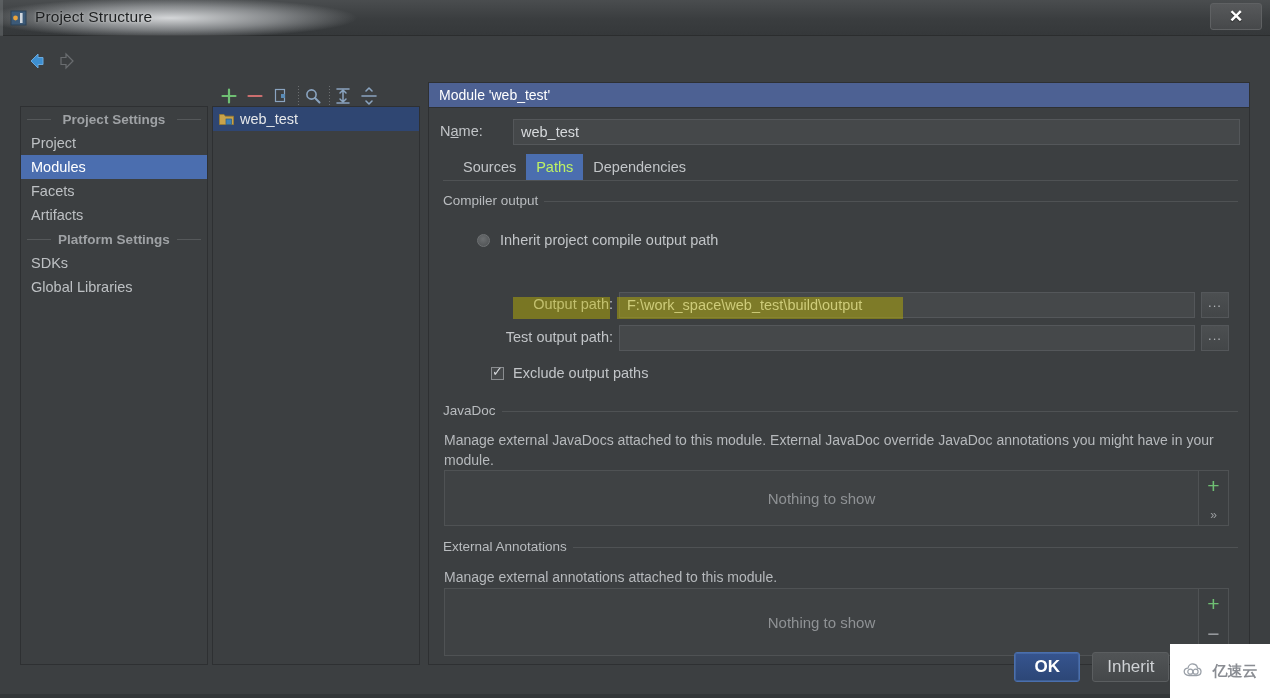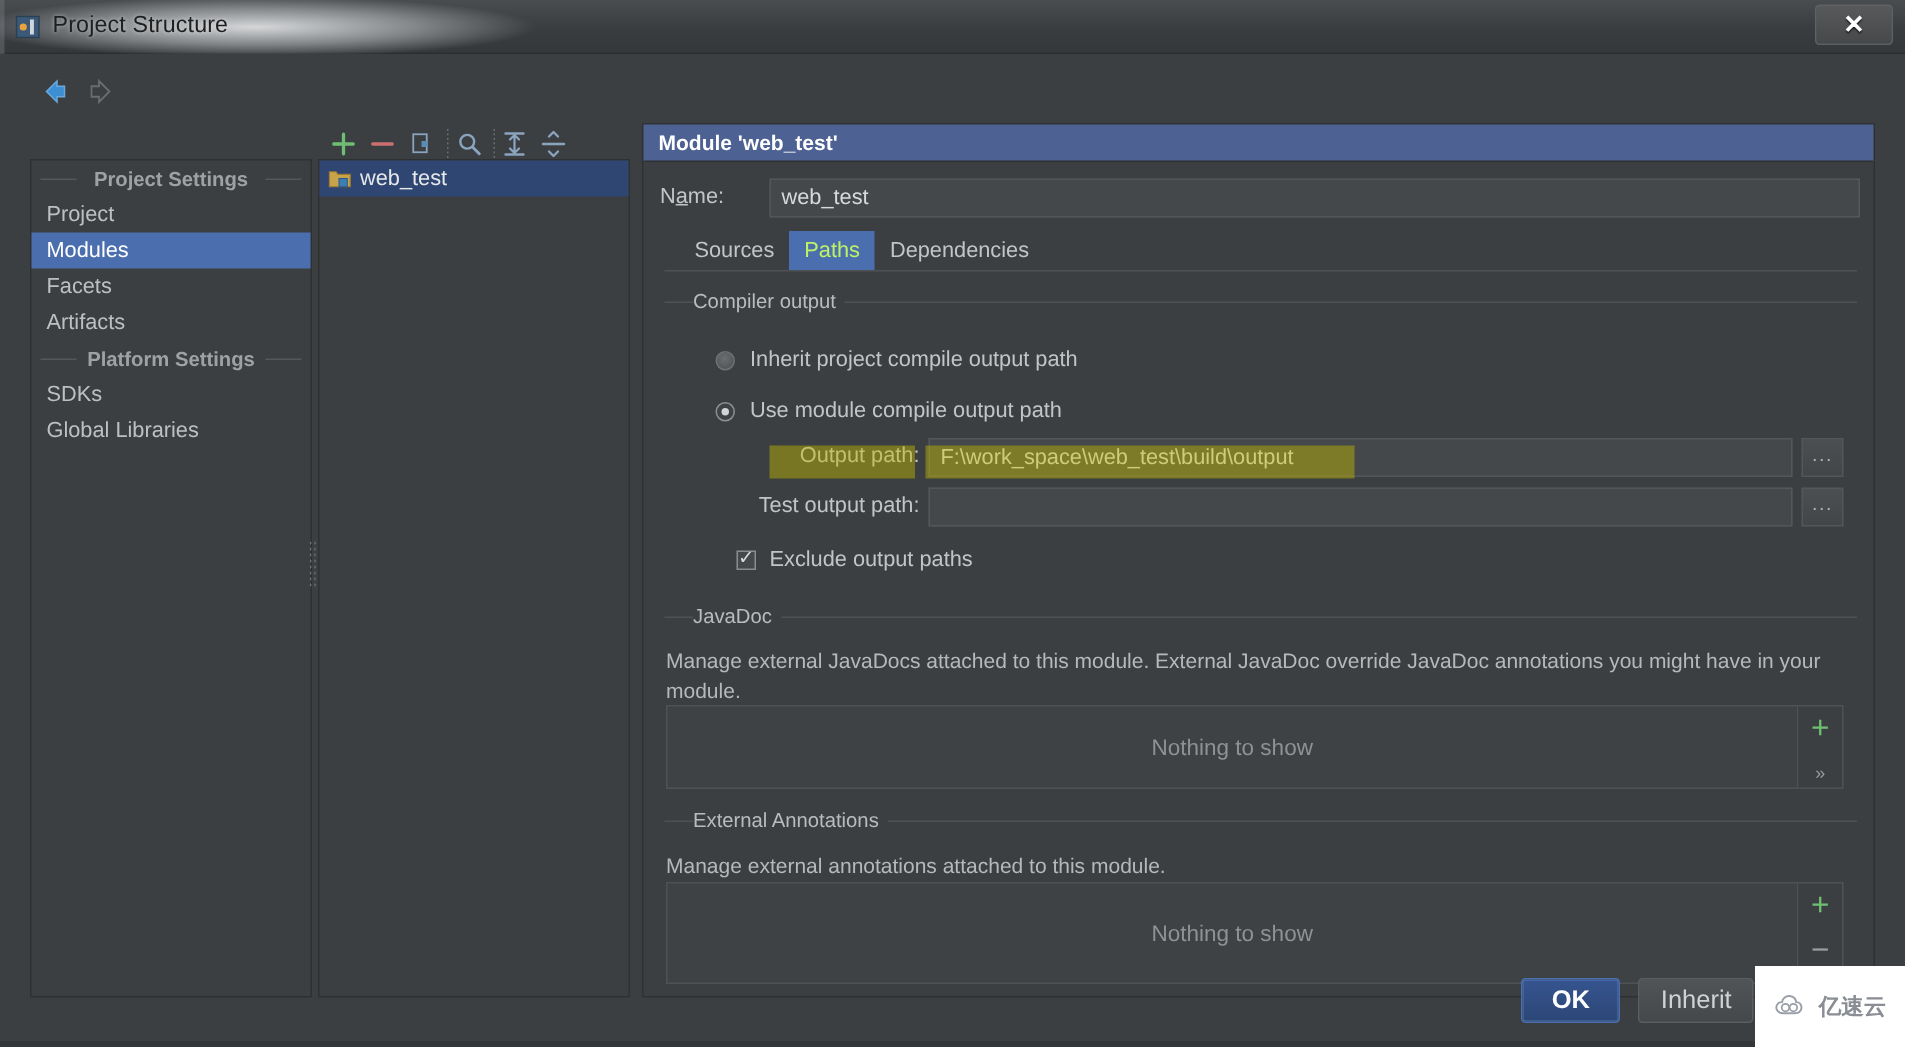--- a/index.html
+++ b/index.html
@@ -100,21 +100,21 @@
 
   
   .detail {
     position:absolute; left: 428px; top: 46px; width: 822px; height: 583px;
     border:1px solid #2e3032; background:#3c3f41;
   }
   .detail-header {
     position:absolute; left:0; top:0; width:820px; height:25px;
     background:#4d6193; color:#ffffff;
     display:flex; align-items:center; padding-left:10px;
-    font-size:14px; font-weight:bold;
+    font-size:14px; font-weight:normal;
     border-bottom:1px solid #2e3032;
   }
   .name-row { position:absolute; left:11px; top:36px; width:800px; height:26px; }
   .name-label { position:absolute; left:0; top:4px; color:#c2c5c8; font-size:14.5px; }
   .name-label u { text-decoration: underline; }
   .name-input {
     position:absolute; left:73px; top:0; width:727px; height:26px;
     background:#45484a; border:1px solid #54575a; color:#d7dadd;
     font-family:"Liberation Sans", sans-serif; font-size:14.5px;
     padding-left:7px; line-height:24px;
@@ -128,21 +128,21 @@
   }
   .tab.active { background:#4b6eaf; color:#bef264; }
   .tabs-underline {
     position:absolute; left:14px; top:97px; width:795px; height:1px; background:#4f5254;
   }
 
   
   .group { position:absolute; }
   .group-title {
     position:absolute; left:0; top:-8px; background:#3c3f41; padding-right:6px;
-    color:#b9bcbf; font-size:13.5px; z-index:2;margin-left:19px;
+    color:#b9bcbf; font-size:13.5px; z-index:2;
   }
   .group-line { position:absolute; left:0; top:0; height:1px; background:#4f5254; }
 
   .radio-row { position:absolute; display:flex; align-items:center; gap:10px; }
   .radio {
     width:13px; height:13px; border-radius:50%;
     background: radial-gradient(circle at 5px 4px, #6c6f71, #55585a 70%);
     border:1px solid #6f7274; position:relative;
   }
   .radio.checked { background:#3f4244; border:1px solid #8d9093; }
@@ -345,24 +345,20 @@
       <div class="group" style="left:14px; top:118px; width:795px;">
         <div class="group-line" style="width:795px; top:0;"></div>
         <div class="group-title">Compiler output</div>
       </div>
 
       <div class="radio-row" style="left:48px; top:149px;">
         <span class="radio"></span>
         <span class="radio-label">Inherit project compile output path</span>
       </div>
 
-      <div class="radio-row" style="left:48px; top:183px;">
-        <span class="radio checked"></span>
-        <span class="radio-label">Use module compile output path</span>
-      </div>
 
       <div class="field-label" style="left:60px; top:213px; width:124px;">Output path:</div>
       <div class="text-field" style="left:190px; top:209px; width:576px; height:26px;">F:\work_space\web_test\build\output</div>
       <div class="browse-btn" style="left:772px; top:209px;">...</div>
 
       <div class="field-label" style="left:26px; top:246px; width:158px;">Test output path:</div>
       <div class="text-field" style="left:190px; top:242px; width:576px; height:26px;"></div>
       <div class="browse-btn" style="left:772px; top:242px;">...</div>
 
       <div class="check-row" style="left:62px; top:282px;">

